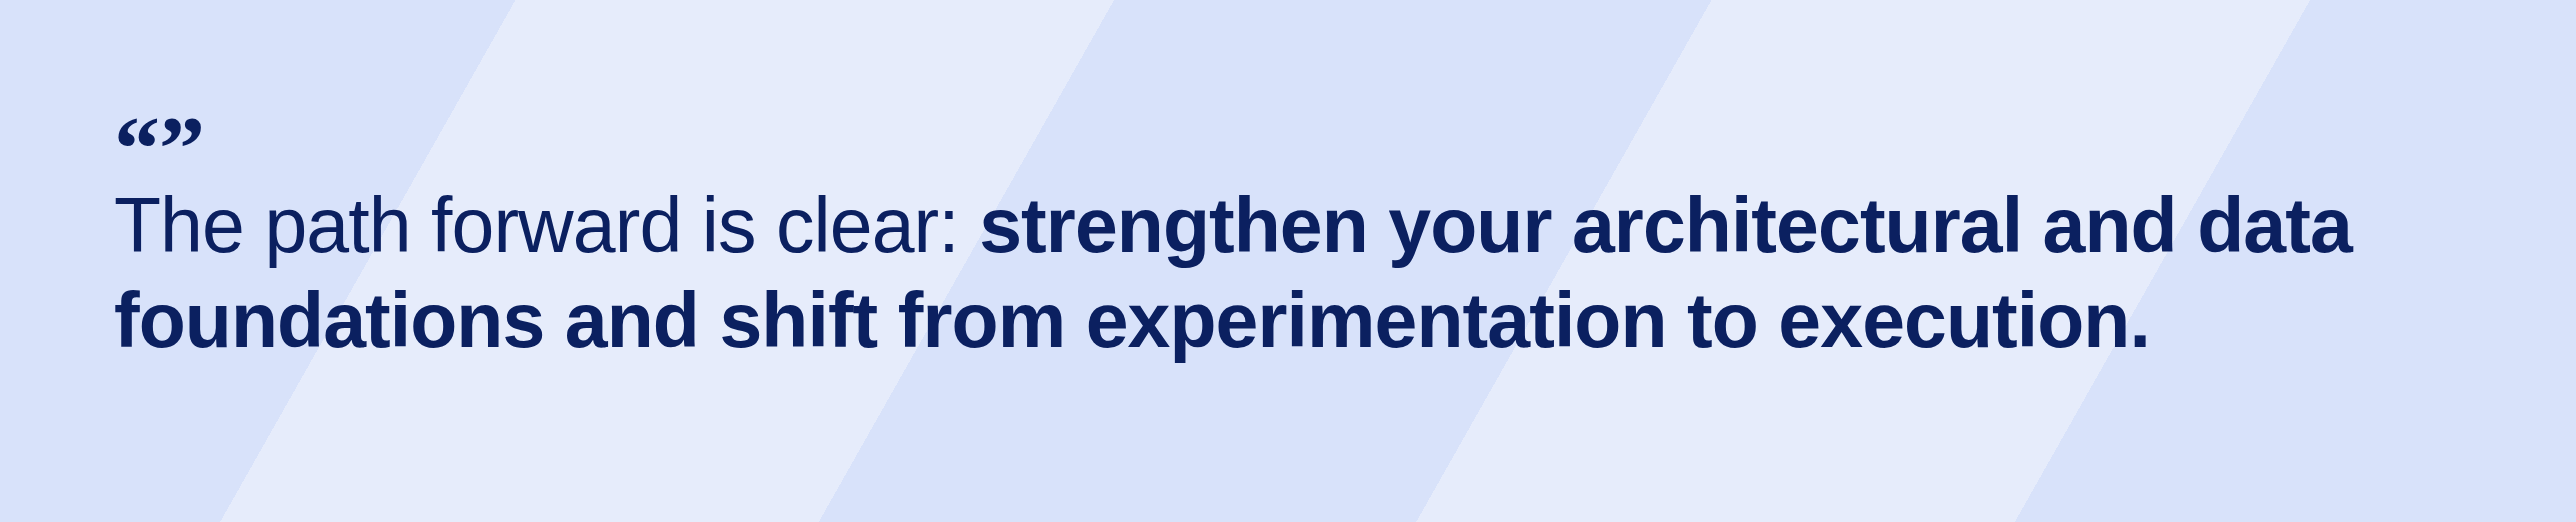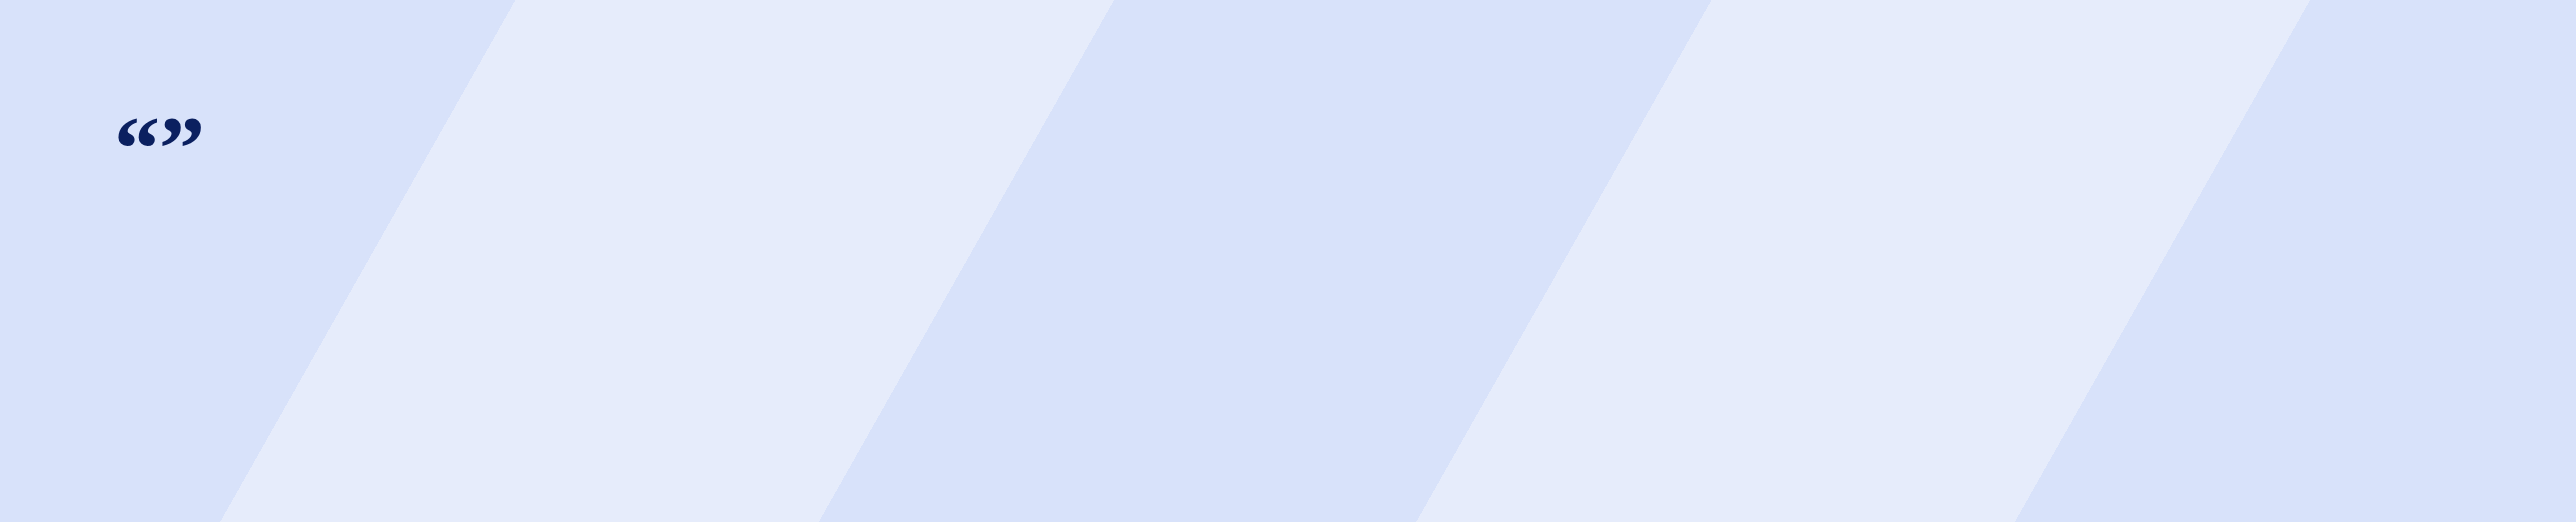--- a/index.html
+++ b/index.html
@@ -80,17 +80,18 @@
 <body>
 
 <div id="quote-banner">
 
   <div id="stripe-layer"></div>
 
   <div id="quote-content">
 
     <div id="quote-mark">“”</div>
 
+    <p id="quote-text"><span class="lead">The path forward is clear: </span><span class="emphasis">strengthen your architectural and data foundations and shift from experimentation to execution.</span></p>
 
   </div>
 
 </div>
 
 
 </body></html>

